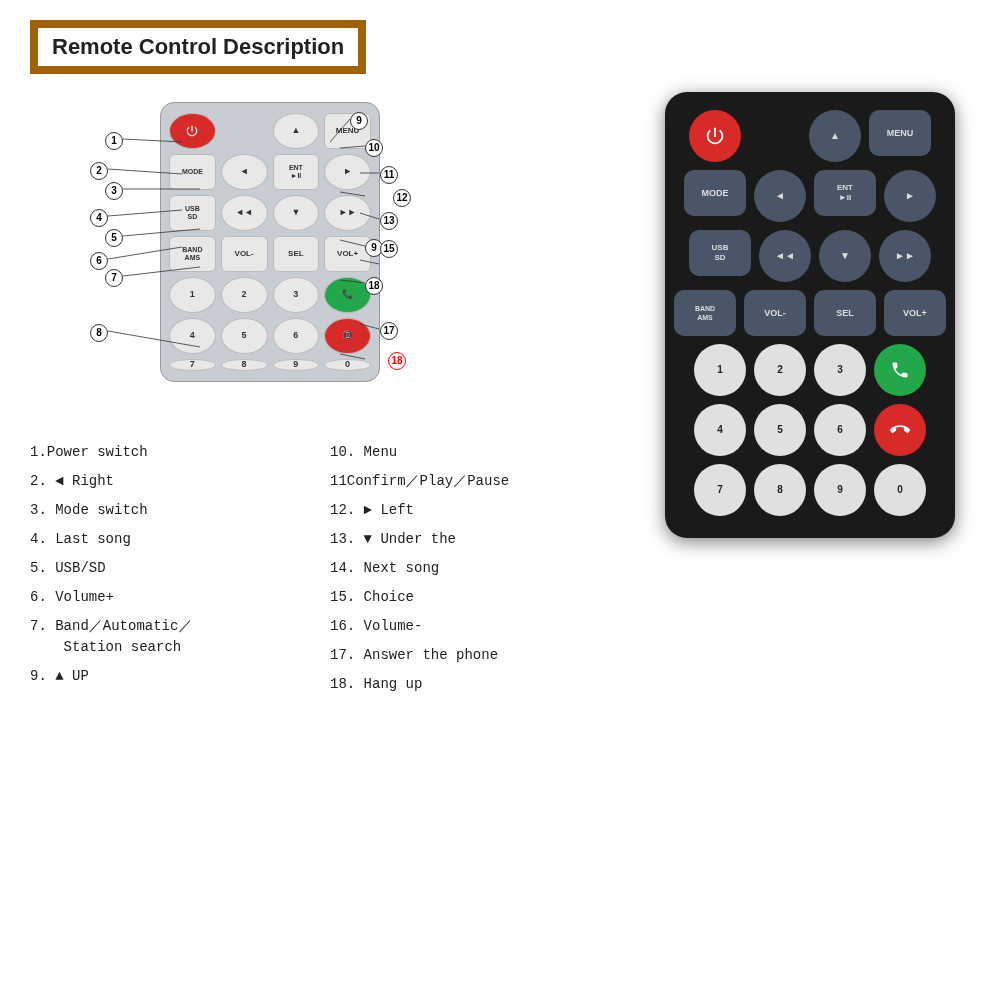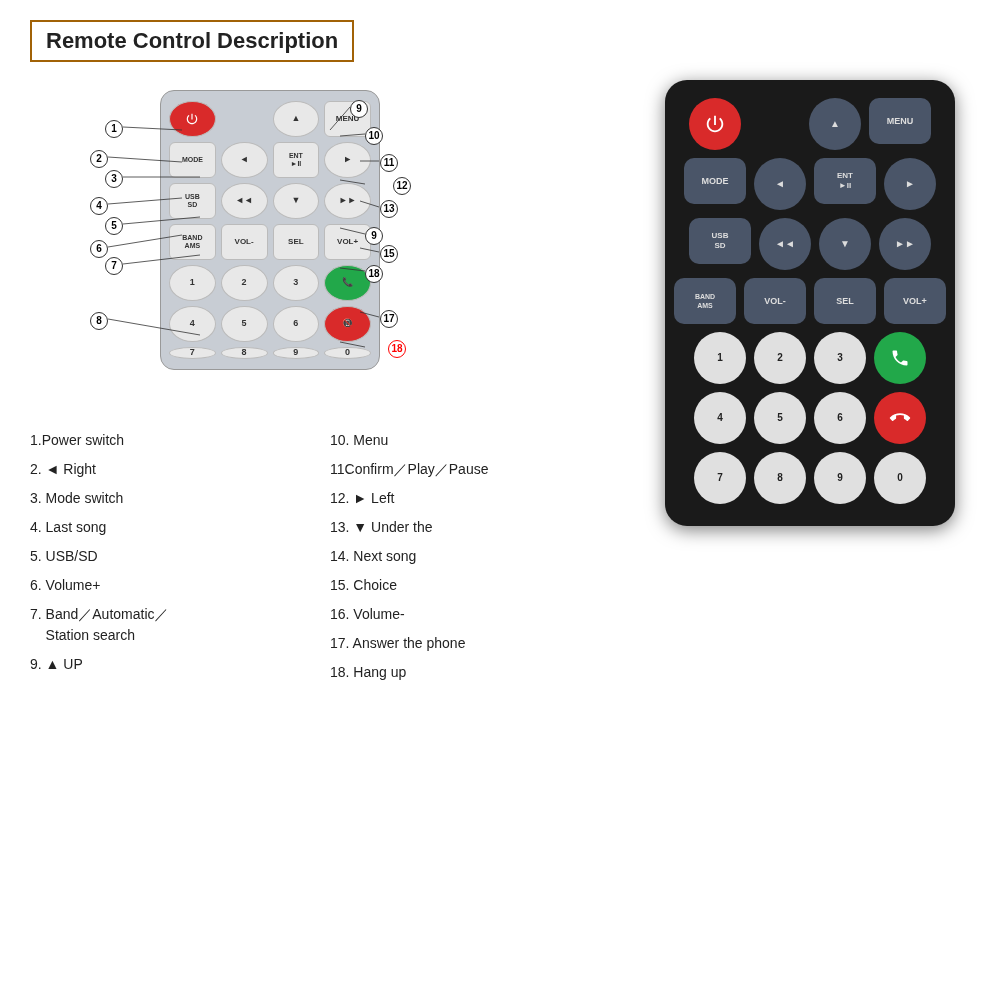--- a/index.html
+++ b/index.html
@@ -16,21 +16,21 @@
       width: 1000px;
       height: 1000px;
       background: #fff;
       display: flex;
       flex-direction: column;
       padding: 20px 30px;
     }
 
     
     .title-box {
-      border: 2px solid #a16207;
+      border: 8px solid #a16207;
       padding: 6px 14px;
       display: inline-block;
       margin-bottom: 18px;
       align-self: flex-start;
     }
     .title-box h1 {
       font-size: 22px;
       font-weight: bold;
       color: #222;
     }
@@ -117,20 +117,21 @@
     .desc-col {
       flex: 1;
       display: flex;
       flex-direction: column;
       gap: 8px;
     }
     .desc-item {
       font-size: 14px;
       color: #222;
       line-height: 1.5;
+      font-family: Liberation Mono, monospace;
     }
 
     
     .right-section {
       width: 320px;
       display: flex;
       align-items: flex-start;
       justify-content: center;
       padding-top: 0;
     }
@@ -245,21 +246,21 @@
         <div style="position:absolute;left:60px;top:158px;"><span class="callout-circle">6</span></div>
         <div style="position:absolute;left:75px;top:175px;"><span class="callout-circle">7</span></div>
         <div style="position:absolute;left:60px;top:230px;"><span class="callout-circle">8</span></div>
 
         <div style="position:absolute;left:320px;top:18px;"><span class="callout-circle">9</span></div>
         <div style="position:absolute;left:335px;top:45px;"><span class="callout-circle">10</span></div>
         <div style="position:absolute;left:350px;top:72px;"><span class="callout-circle">11</span></div>
         <div style="position:absolute;left:335px;top:95px;margin-left:28px;"><span class="callout-circle">12</span></div>
         <div style="position:absolute;left:350px;top:118px;"><span class="callout-circle">13</span></div>
         <div style="position:absolute;left:335px;top:145px;"><span class="callout-circle">9</span></div>
-        <div style="position:absolute;left:350px;top:163px;text-decoration:underline;"><span class="callout-circle">15</span></div>
+        <div style="position:absolute;left:350px;top:146px;text-decoration:underline;"><span class="callout-circle">15</span></div>
         <div style="position:absolute;left:335px;top:183px;"><span class="callout-circle">18</span></div>
         <div style="position:absolute;left:350px;top:228px;"><span class="callout-circle">17</span></div>
         <div style="position:absolute;left:335px;top:258px;"><span class="callout-circle" style="border-color:red;color:red;margin-left:23px;">18</span></div>
 
         <svg style="position:absolute;top:0;left:0;width:460px;height:320px;pointer-events:none;">
 
           <line x1="93" y1="47" x2="152" y2="50" stroke="#333" stroke-width="0.8"></line>
           <line x1="78" y1="77" x2="152" y2="82" stroke="#333" stroke-width="0.8"></line>
           <line x1="93" y1="97" x2="170" y2="97" stroke="#333" stroke-width="0.8"></line>
           <line x1="78" y1="124" x2="152" y2="118" stroke="#333" stroke-width="0.8"></line>

